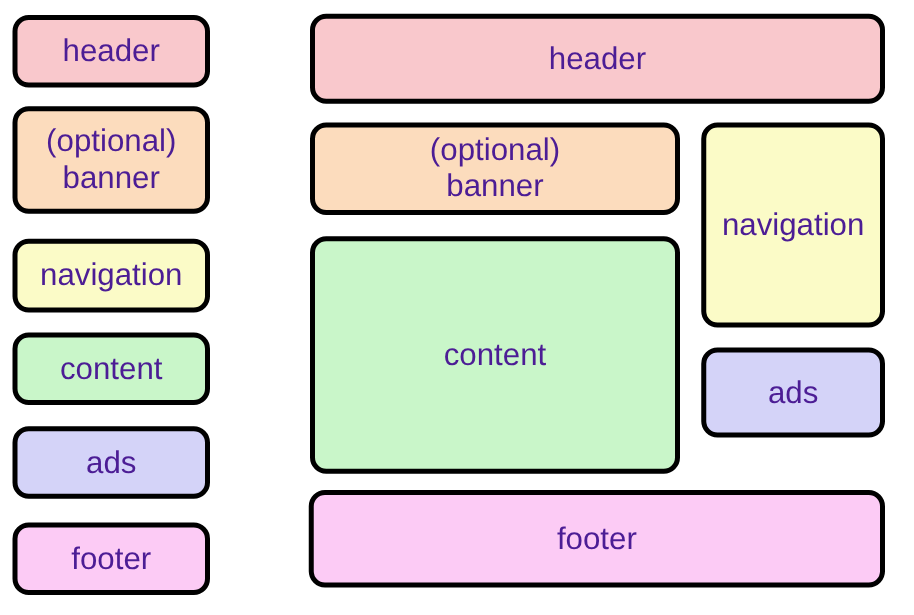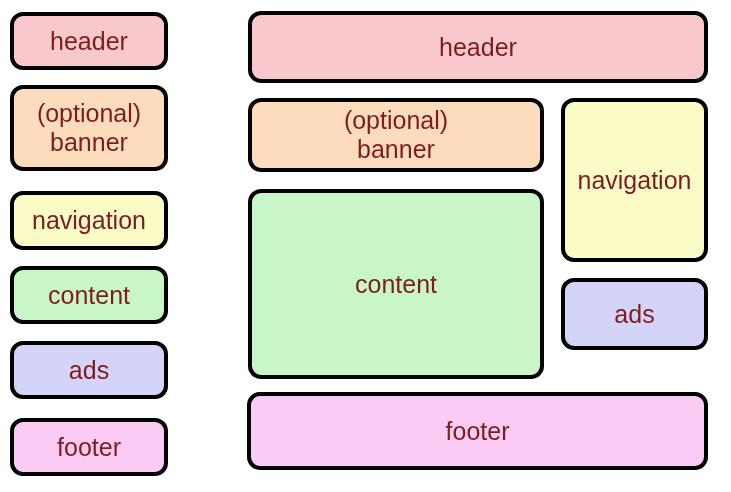--- a/index.html
+++ b/index.html
@@ -20,21 +20,21 @@
     position: absolute;
     box-sizing: border-box;
     border: 4px solid #000000;
     border-radius: 13px;
     display: flex;
     align-items: center;
     justify-content: center;
     text-align: center;
     font-size: 25px;
     line-height: 1.16;
-    color: #7f1d1d;
+    color: #4c1d95;
   }
   
   .l-header     { left: 10px;  top: 12px;  width: 158px; height: 58px; }
   .l-banner     { left: 10px;  top: 85px;  width: 158px; height: 86px; }
   .l-navigation { left: 10px;  top: 191px; width: 158px; height: 59px; }
   .l-content    { left: 10px;  top: 266px; width: 158px; height: 58px; }
   .l-ads        { left: 10px;  top: 341px; width: 158px; height: 58px; }
   .l-footer     { left: 10px;  top: 418px; width: 158px; height: 58px; }
   
   .r-header     { left: 248px; top: 11px;  width: 460px; height: 72px; }

